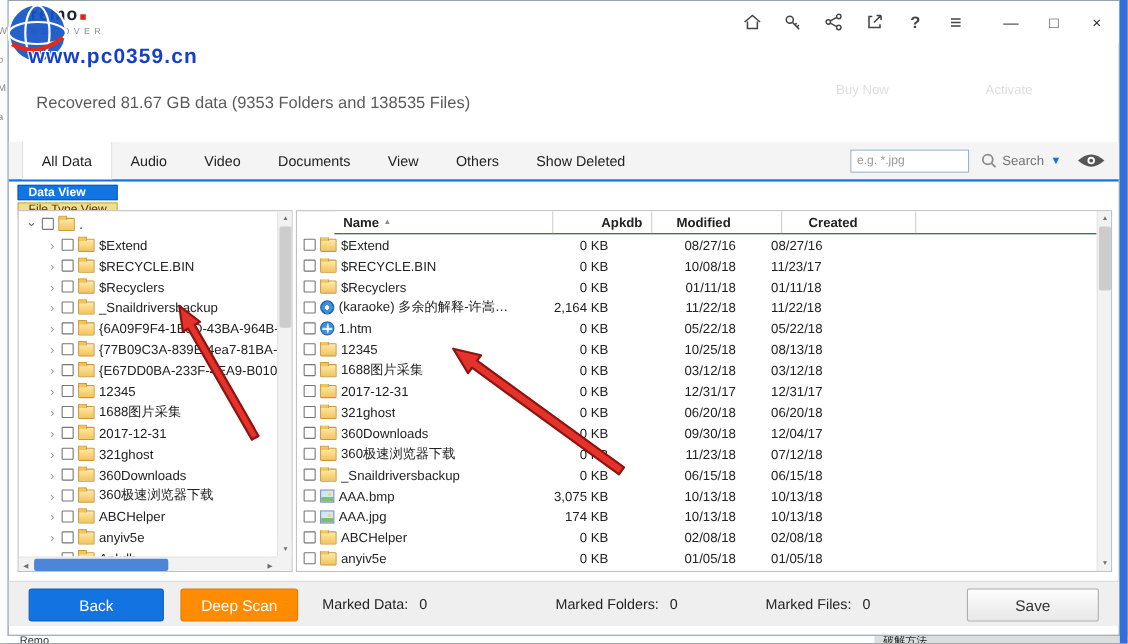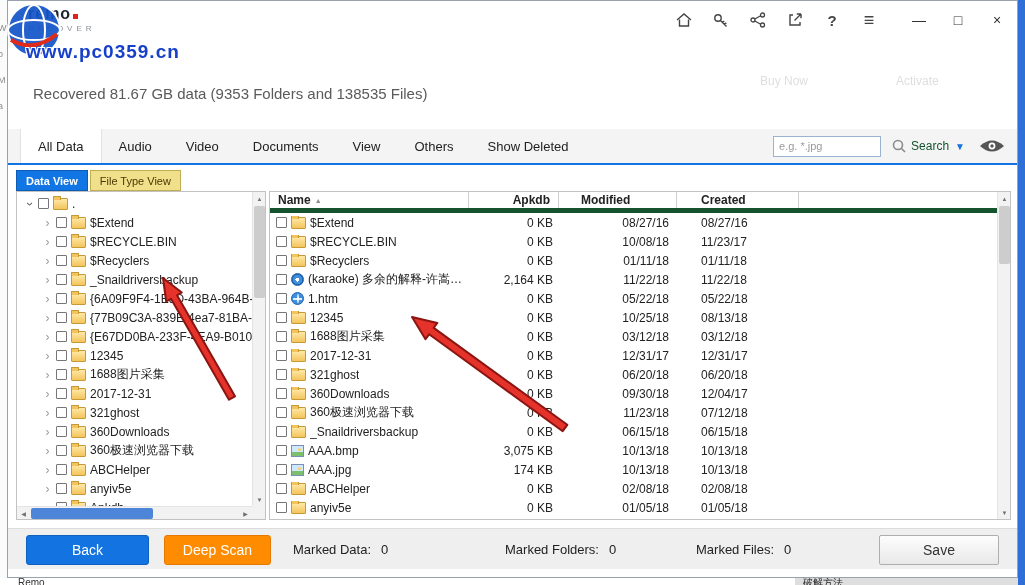--- a/index.html
+++ b/index.html
@@ -33,26 +33,26 @@
 
   
   .filter-bar{position:absolute;left:0;top:128px;right:0;height:36px;background:#f4f4f4;border-bottom:2px solid #1373e0;display:flex;align-items:center;padding-left:12px;}
   .ftabs{display:flex;height:34px;align-items:stretch;}
   .ftab{padding:0 17px;font-size:13px;color:#222;display:flex;align-items:center;}
   .ftab.active{background:#fff;border-left:1px solid #e2e2e2;border-right:1px solid #e2e2e2;}
   .fspacer{flex:1;}
   .search-input{width:108px;height:21px;border:1px solid #9ab4d0;font-size:11px;padding:0 5px;color:#444;margin-right:10px;background:#fff;font-family:"Liberation Sans",sans-serif;}
   .search-input::placeholder{color:#9a9a9a;}
   .search-group{display:flex;align-items:center;gap:4px;margin-right:6px;}
-  .search-label{font-size:12px;color:#14532d;}
+  .search-label{font-size:12px;color:#737373;}
   .dd-arrow{font-size:10px;color:#1373e0;margin-right:14px;}
   .eye{margin-right:12px;display:flex;}
 
   
-  .view-tabs{position:absolute;left:8px;top:167px;height:23px;display:flex;align-items:flex-end;gap:2px;}
+  .view-tabs{position:absolute;left:8px;top:167px;height:23px;display:flex;gap:2px;flex-direction:column;}
   .vtab{height:21px;display:flex;align-items:center;padding:0 9px;font-size:11px;}
   .vtab.data{background:#1176e4;color:#fff;border:1px solid #0d5cb4;font-weight:bold;}
   .vtab.ftype{background:#f0e08c;color:#4a3800;border:1px solid #c2ae52;}
 
   
   .tree-panel{position:absolute;left:8px;top:190px;width:250px;height:329px;border:1px solid #c2c2c2;background:#fff;overflow:hidden;}
   .tree-list{position:absolute;left:8px;top:2px;right:13px;bottom:13px;overflow:hidden;}
   .tree-row{display:flex;align-items:center;height:19px;gap:4px;white-space:nowrap;}
   .chev{width:9px;font-size:12px;color:#9a9a9a;flex:none;text-align:center;line-height:1;}
   .chev.open{transform:rotate(90deg);color:#555;}
@@ -67,21 +67,21 @@
   .tree-vthumb{position:absolute;left:1px;top:14px;width:11px;height:92px;background:#cdcdcd;border-radius:2px;}
   .sb-bottom{position:absolute;left:0;bottom:0;}
   .tree-hscroll{position:absolute;left:0;bottom:0;right:13px;height:13px;background:#f2f2f2;border-top:1px solid #e4e4e4;}
   .tree-hscroll .sb-arrow{position:absolute;left:0;top:0;}
   .sb-right{left:auto !important;right:0;}
   .tree-hthumb{position:absolute;left:14px;top:1px;height:11px;width:122px;background:#4d86d8;border-radius:2px;}
   .corner{position:absolute;right:0;bottom:0;width:13px;height:13px;background:#f2f2f2;}
 
   
   .table-panel{position:absolute;left:261px;top:190px;width:742px;height:329px;border:1px solid #c2c2c2;background:#fff;overflow:hidden;}
-  .thead{display:flex;height:21px;border-bottom:5px solid #14532d;background:#fff;margin-right:13px;}
+  .thead{display:flex;height:21px;border-bottom:1px solid #14532d;background:#fff;margin-right:13px;margin-left:34px;}
   .th{font-size:12px;font-weight:bold;color:#222;display:flex;align-items:center;border-right:1px solid #cfcfcf;padding:0 8px;}
   .th-name{width:199px;}
   .th-size{width:90px;justify-content:flex-end;}
   .th-mod{width:118px;padding-left:22px;text-align:right;}
   .th-cre{width:122px;padding-left:24px;}
   .th-fill{flex:1;border-right:none;}
   .sort{font-size:7px;color:#8a8a8a;margin-left:4px;font-weight:normal;}
   .tbody{position:absolute;left:0;top:21px;right:13px;bottom:0;overflow:hidden;}
   .trow{display:flex;height:19px;align-items:center;}
   .cell{font-size:12px;color:#222;}

